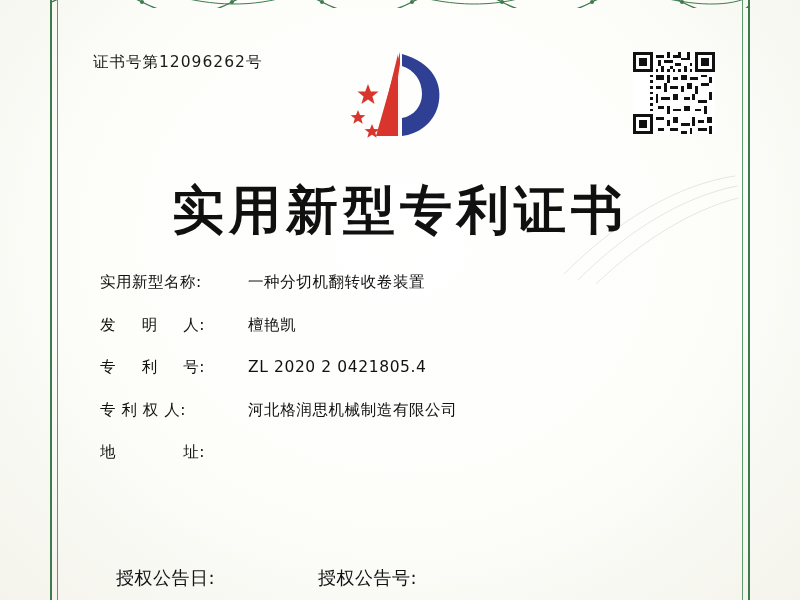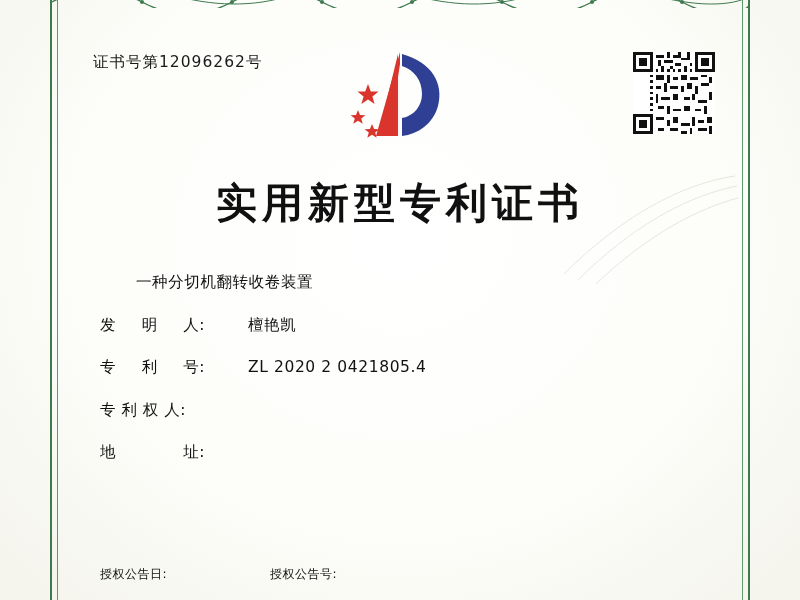--- a/index.html
+++ b/index.html
@@ -96,21 +96,21 @@
     white-space: nowrap;
     font-family: "DejaVu Sans", sans-serif;
   }
 
   .title {
     position: absolute;
     left: 0;
     right: 0;
     top: 176px;
     text-align: center;
-    font-size: 41px;
+    font-size: 52px;
     font-weight: bold;
     letter-spacing: 5px;
     color: #101010;
     font-family: "DejaVu Sans", sans-serif;
   }
 
   .fields {
     position: absolute;
     left: 100px;
     top: 272px;
@@ -139,25 +139,25 @@
     box-sizing: border-box;
   }
   .field-value {
     letter-spacing: 0.6px;
     white-space: nowrap;
     margin-left: 36px;
   }
 
   .bottom-row {
     position: absolute;
-    left: 100px;
+    left: 116px;
     right: 60px;
     top: 566px;
     display: flex;
-    font-size: 12px;
+    font-size: 18px;
     color: #111;
     font-family: "DejaVu Sans", sans-serif;
   }
   .bottom-row .pair {
     display: flex;
     align-items: baseline;
     white-space: nowrap;
   }
   .bottom-row .pair.second { margin-left: 95px; flex-direction: column; }
   .bottom-row .lbl { margin-right: 8px; letter-spacing: 0.5px; }
@@ -312,20 +312,21 @@
     </svg>
   </div>
 
   <div class="cert-number">证书号第12096262号</div>
 
   <div class="title">实用新型专利证书</div>
 
   <div class="fields">
 
     <div class="field-row">
+      <span class="field-label">实用新型名称:</span>
       <span class="field-value">一种分切机翻转收卷装置</span>
     </div>
 
     <div class="field-row">
       <span class="field-label spaced">
         <span>发</span>
         <span>明</span>
         <span>人:</span>
       </span>
       <span class="field-value">檀艳凯</span>
@@ -336,20 +337,21 @@
         <span>专</span>
         <span>利</span>
         <span>号:</span>
       </span>
       <span class="field-value">ZL 2020 2 0421805.4</span>
     </div>
 
 
     <div class="field-row">
       <span class="field-label">专 利 权 人:</span>
+      <span class="field-value">河北格润思机械制造有限公司</span>
     </div>
 
     <div class="field-row">
       <span class="field-label spaced">
         <span>地</span>
         <span>址:</span>
       </span>
     </div>
 
   </div>

